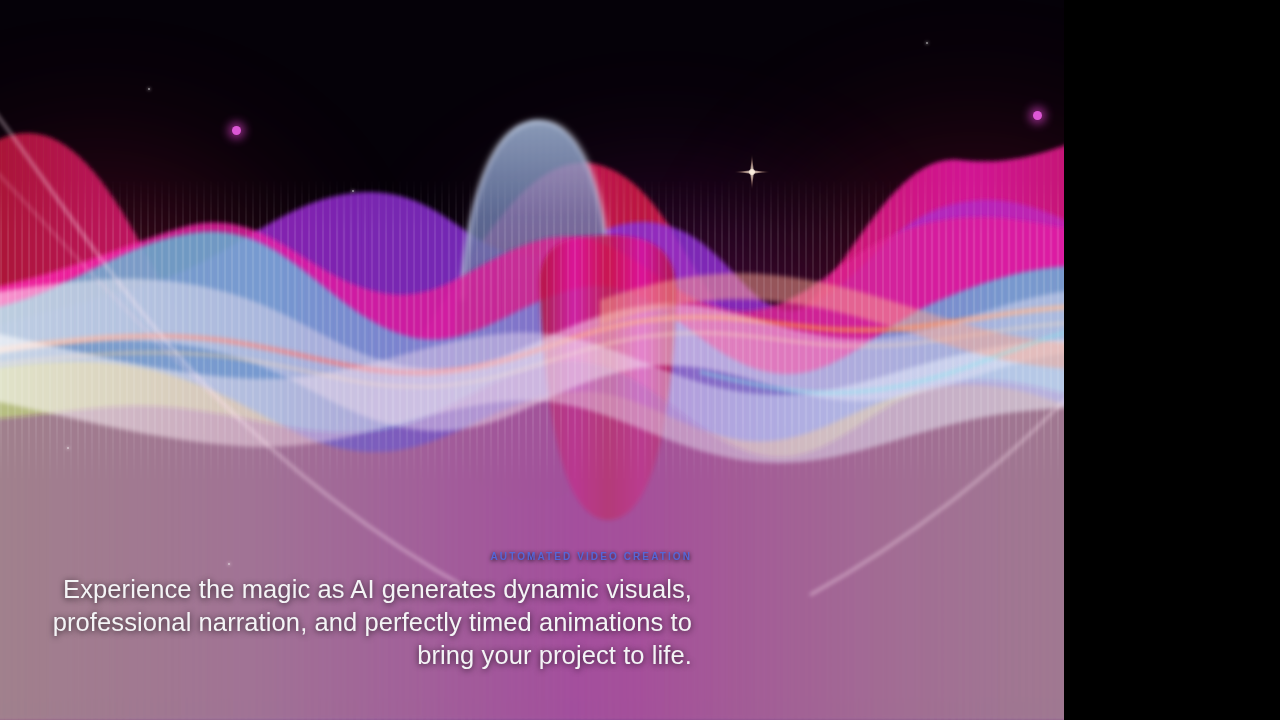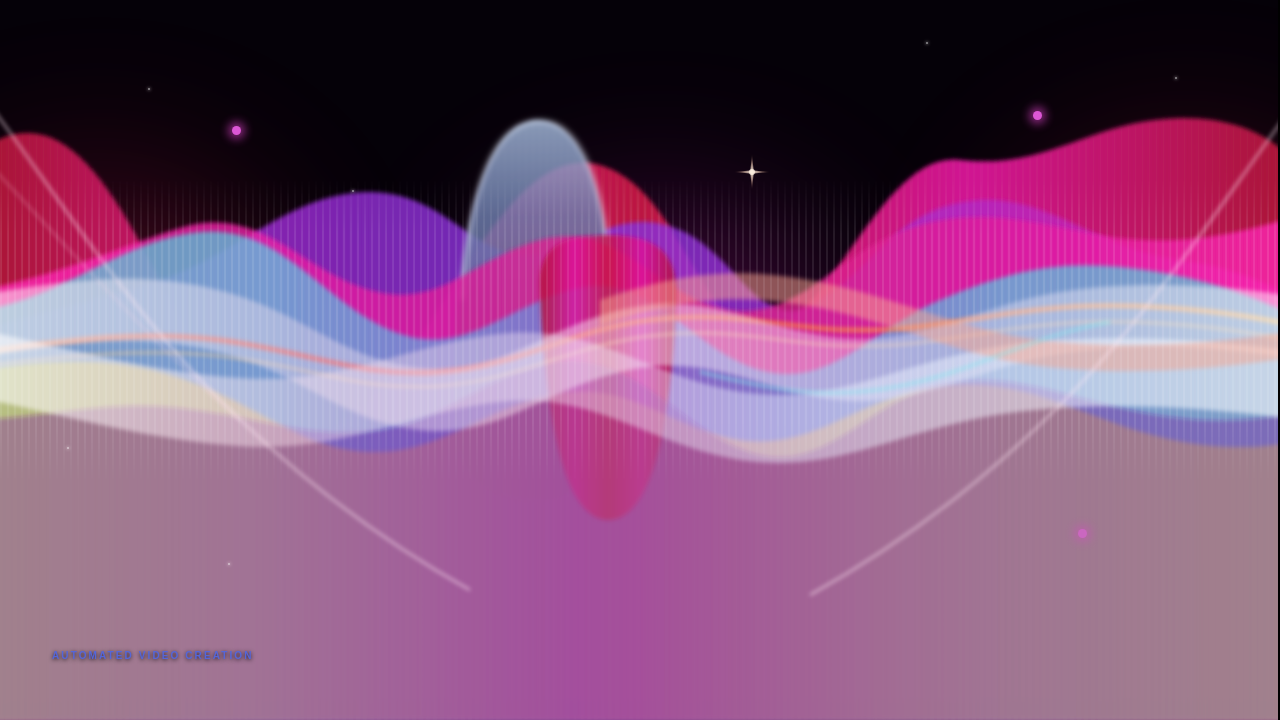--- a/index.html
+++ b/index.html
@@ -2,23 +2,24 @@
 <html><head>
 <meta charset="utf-8">
 <title>Automated Video Creation</title>
 <style>
   * { margin:0; padding:0; box-sizing:border-box; }
   html,body { width:1280px; height:720px; overflow:hidden; background:#000; }
   body { font-family:"Liberation Sans", sans-serif; }
 
   #stage {
     position:relative;
-    width:1278px; height:720px;
+    width:1064px; height:720px;
     background:#050108;
     overflow:hidden;
+    text-align:right;
   }
 
   
   .bg-layer { position:absolute; inset:0; }
 
   .glow {
     position:absolute;
     border-radius:50%;
     filter:blur(70px);
     pointer-events:none;
@@ -328,15 +329,16 @@
           </radialGradient>
         </defs>
         <path d="M20,2 L21.6,18.4 L38,20 L21.6,21.6 L20,38 L18.4,21.6 L2,20 L18.4,18.4 Z" fill="url(#spk)" opacity=".92"></path>
         <circle cx="20" cy="20" r="3" fill="#fff2e2" opacity=".8"></circle>
       </svg>
     </div>
   </div>
 
   <div class="caption">
     <div class="eyebrow">AUTOMATED VIDEO CREATION</div>
+    <div class="headline">Experience the magic as AI generates dynamic visuals, professional narration, and perfectly timed animations to bring your project to life.</div>
   </div>
 
 </div>
 
 </body></html>

